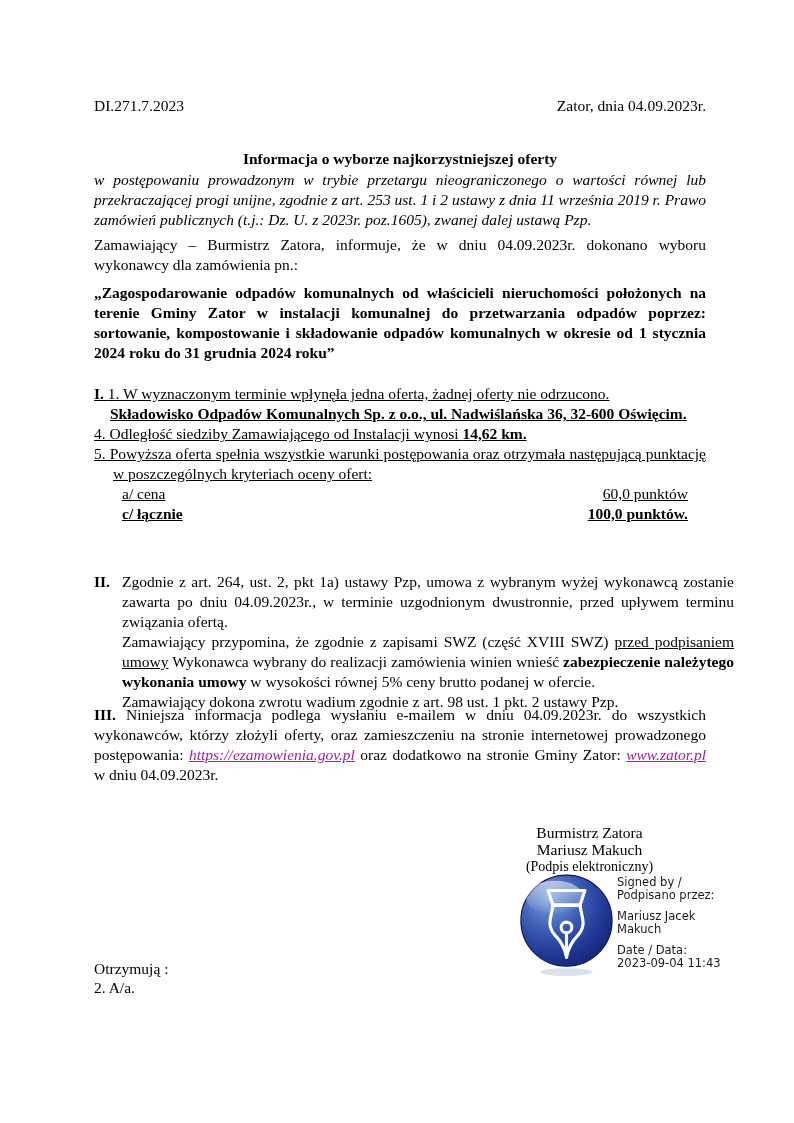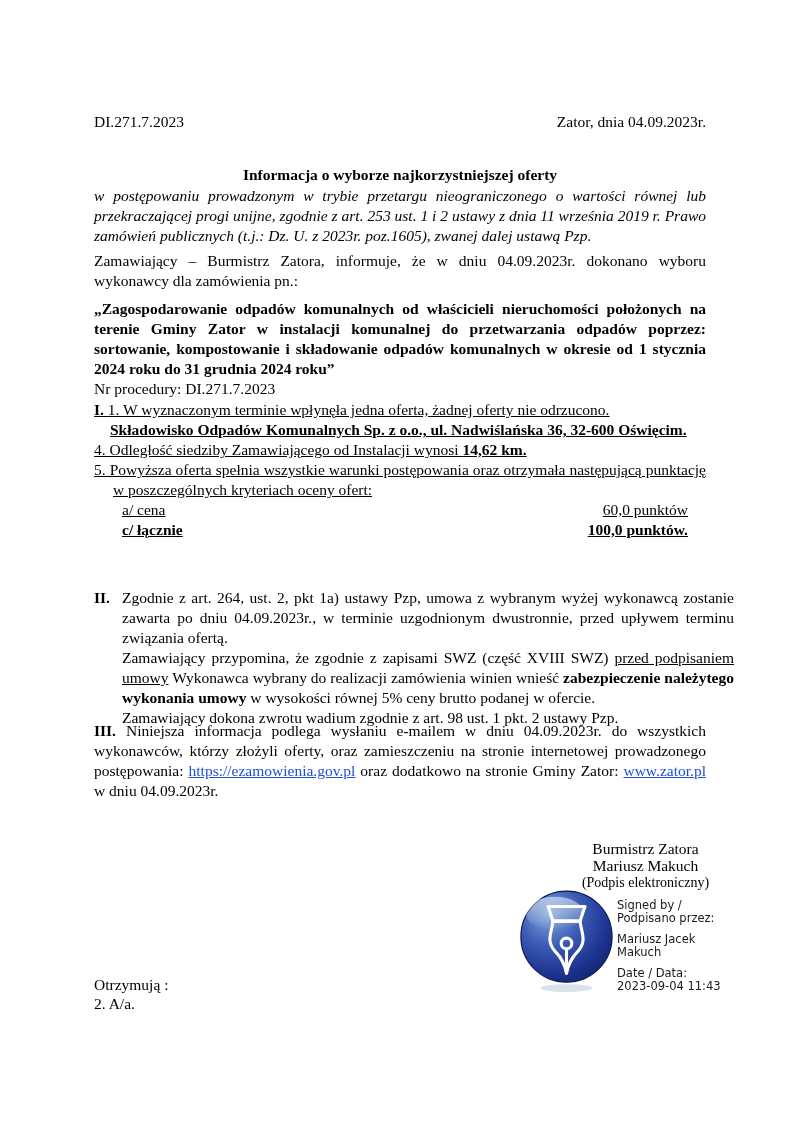--- a/index.html
+++ b/index.html
@@ -6,21 +6,20 @@
   .page {
     position: relative;
     width: 794px;
     height: 1003px;
     background: #ffffff;
     font-family: "Liberation Serif", serif;
     font-size: 15.5px;
     line-height: 20px;
     color: #000000;
     overflow: hidden;
-    margin-top: 16px;
   }
   .abs { position: absolute; }
   .content-col { left: 94px; width: 612px; }
   .justify { text-align: justify; }
   .bold { font-weight: bold; }
   .italic { font-style: italic; }
   .underline { text-decoration: underline; }
   .center { text-align: center; }
 
   .header-row { display: flex; justify-content: space-between; }
@@ -32,26 +31,26 @@
     display: flex;
     justify-content: space-between;
     margin-left: 28px;
     margin-right: 18px;
   }
   .criteria-row .pts { white-space: nowrap; }
 
   .sec-hang { position: relative; padding-left: 28px; }
   .sec-hang .marker { position: absolute; left: 0; top: 0; font-weight: bold; }
 
-  .doc-link { text-decoration: underline; color: #1d4ed8; cursor: pointer; }
+  .doc-link { text-decoration: underline; color: #a21caf; cursor: pointer; font-style: italic; }
 
-  .sig-names { left: 548px; width: 195px; text-align: center; line-height: 17px; }
+  .sig-names { left: 492px; width: 195px; text-align: center; line-height: 17px; }
   .sig-small { font-size: 14px; }
 
-  .stamp { left: 518px; display: flex; align-items: flex-end; }
+  .stamp { left: 518px; display: flex; align-items: flex-start; }
   .stamp-icon { width: 97px; height: 104px; flex: 0 0 auto; }
   .stamp-text {
     font-family: "DejaVu Sans", sans-serif;
     font-size: 11.5px;
     line-height: 13px;
     color: #1a1a1a;
     margin-left: 2px;
     margin-top: 3px;
     display: flex;
     flex-direction: column;
@@ -72,21 +71,20 @@
   </div>
 
   <div class="abs content-col center bold" style="top:149px;">Informacja o wyborze najkorzystniejszej oferty</div>
 
   <div class="abs content-col justify italic" style="top:170px;">w postępowaniu prowadzonym w trybie przetargu nieograniczonego o wartości równej lub przekraczającej progi unijne, zgodnie z art. 253 ust. 1 i 2  ustawy z dnia 11 września 2019 r. Prawo zamówień publicznych (t.j.: Dz. U. z 2023r. poz.1605), zwanej dalej ustawą Pzp.</div>
 
   <div class="abs content-col justify" style="top:235px;">Zamawiający – Burmistrz Zatora, informuje, że w dniu 04.09.2023r. dokonano wyboru wykonawcy dla zamówienia pn.:</div>
 
   <div class="abs content-col" style="top:283px;">
     <div class="justify bold">„Zagospodarowanie odpadów komunalnych od właścicieli nieruchomości położonych na terenie Gminy Zator w instalacji komunalnej do przetwarzania odpadów poprzez: sortowanie, kompostowanie i składowanie odpadów komunalnych w okresie od 1 stycznia 2024 roku do 31 grudnia 2024 roku”</div>
-    <div>Nr procedury: DI.271.7.2023</div>
   </div>
 
   <div class="abs content-col" style="top:384px;text-decoration:underline;">
     <div class="hang"><span class="bold">I.</span> <span>1. W wyznaczonym terminie wpłynęła jedna oferta,  żadnej oferty nie odrzucono.</span></div>
     <div class="winner-line">Składowisko Odpadów Komunalnych Sp. z o.o., ul. Nadwiślańska 36, 32-600 Oświęcim.</div>
     <div class="hang"><span>4. Odległość siedziby Zamawiającego od Instalacji wynosi </span><span class="bold">14,62 km.</span></div>
     <div class="hang justify">5. Powyższa oferta spełnia wszystkie warunki postępowania oraz otrzymała następującą punktację w poszczególnych kryteriach oceny ofert:</div>
     <div class="criteria-row">
       <span>a/ cena</span>
       <span class="pts">60,0 punktów</span>

